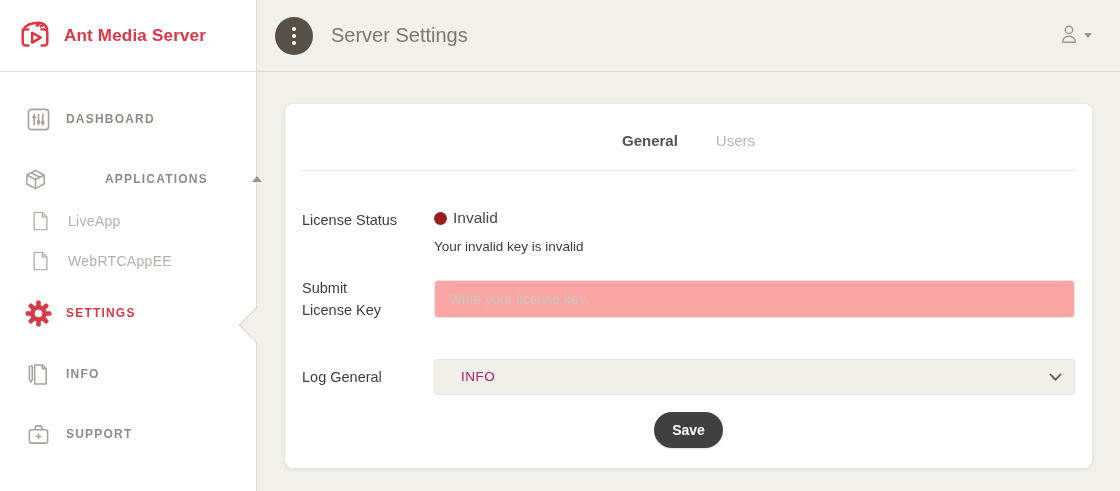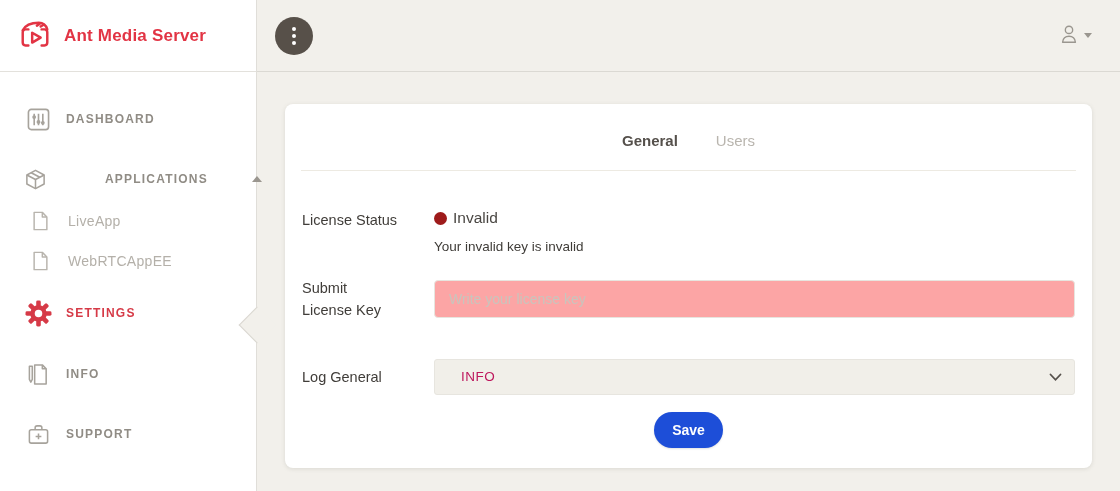--- a/index.html
+++ b/index.html
@@ -171,21 +171,21 @@
     padding: 0 12px 0 26px;
     cursor: pointer;
   }
   .select-value { font-size: 13.5px; color: #be185d; letter-spacing: .5px; }
   .select-chevron { margin-left: auto; }
 
   .save-row { display: flex; justify-content: center; margin-top: 17px; }
   .save-btn {
     min-width: 67px; height: 36px;
     padding: 0 18px;
-    background: #1d4ed8;
+    background: #404040;
     color: #ffffff;
     border: none;
     border-radius: 18px;
     font-size: 14px;
     font-weight: 700;
     font-family: "Liberation Sans", sans-serif;
     cursor: pointer;
     box-shadow: 0 1px 2px rgba(0,0,0,.12);
   }
 </style>
@@ -301,20 +301,21 @@
 
 <div class="main">
   <div class="notch"></div>
 
   <header class="topbar">
     <button class="kebab-btn">
       <span class="kdot"></span>
       <span class="kdot"></span>
       <span class="kdot"></span>
     </button>
+    <h1 class="page-title">Server Settings</h1>
     <div class="user-menu">
       <span>
         <svg width="22" height="22" viewBox="0 0 24 24" fill="none" stroke="#9a968f" stroke-width="1.5" stroke-linejoin="round">
           <circle cx="12" cy="7.5" r="4"></circle>
           <path d="M5 21 C5.5 16.5 8.5 14.5 12 14.5 C15.5 14.5 18.5 16.5 19 21 Z"></path>
         </svg>
       </span>
       <span class="caret-down"></span>
     </div>
   </header>

